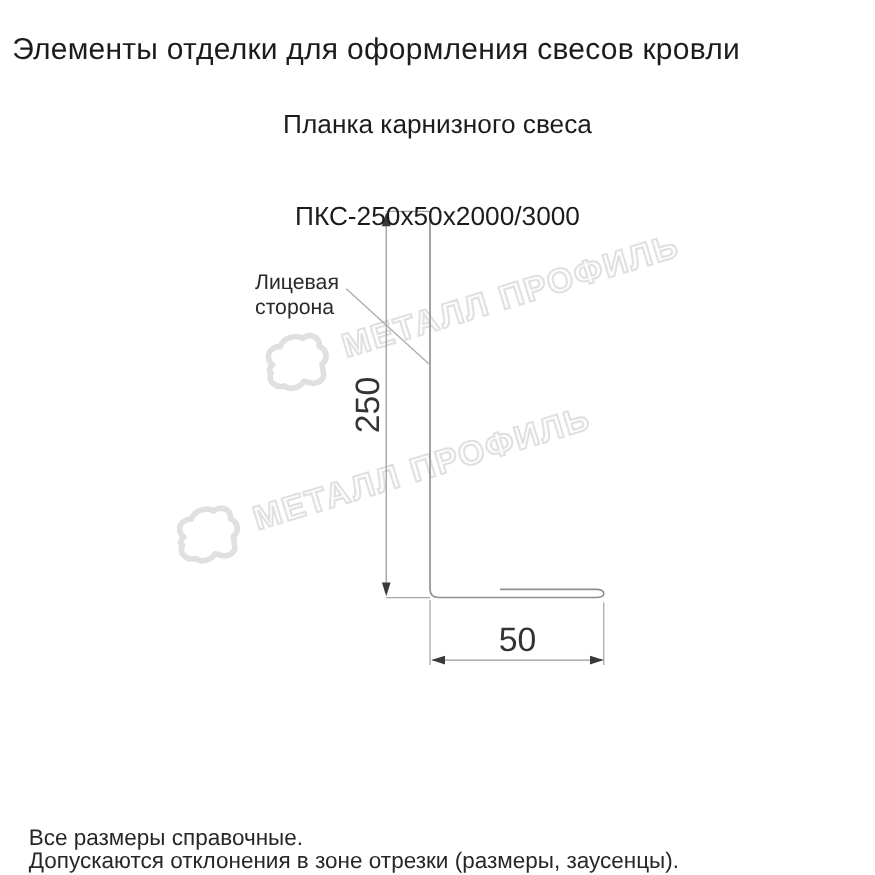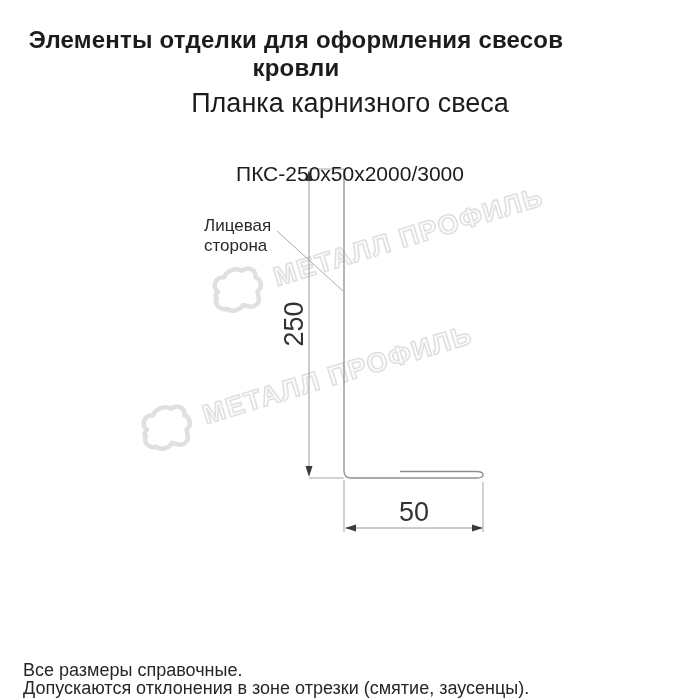--- a/index.html
+++ b/index.html
@@ -1,26 +1,26 @@
 <!DOCTYPE html>
 <html><head>
 <meta charset="utf-8">
 <style>
   html,body{margin:0;padding:0;background:#ffffff;}
   .canvas{
     position:relative;width:700px;height:700px;background:#ffffff;overflow:hidden;
     font-family:"Liberation Sans",sans-serif;color:#1c1c1c;
   }
   .page-title{
-    position:absolute;top:26px;left:0;width:592px;text-align:center;
-    font-size:24px;font-weight:700;color:#1c1c1c;letter-spacing:0.2px;
+    position:absolute;top:26px;left:0;width:592px;text-align:right;
+    font-size:24px;font-weight:400;color:#1c1c1c;letter-spacing:0.2px;
   }
   .product-name{
     position:absolute;top:88px;left:0;width:700px;text-align:center;
-    font-size:27px;font-weight:400;color:#1c1c1c;
+    font-size:21px;font-weight:400;color:#1c1c1c;
   }
   .product-sku{
     position:absolute;top:118px;left:0;width:700px;text-align:center;
     font-size:21px;font-weight:400;color:#1c1c1c;margin-top:44px;
   }
   .watermark{position:absolute;overflow:visible;}
   .wm1{left:201px;top:186px;}
   .wm2{left:130px;top:324px;}
   .wm-text{
     font-family:"Liberation Sans",sans-serif;font-weight:bold;font-size:27px;
@@ -78,16 +78,16 @@
     <path d="M277,231 L343,291" fill="none" stroke="#ababab" stroke-width="1"></path>
   </svg>
 
   <div class="page-title">Элементы отделки для оформления свесов кровли</div>
   <div class="product-name">Планка карнизного свеса</div>
   <div class="product-sku">ПКС-250х50х2000/3000</div>
   <div class="face-label">Лицевая сторона</div>
 
   <div class="footer">
     <div>Все размеры справочные.</div>
-    <div>Допускаются отклонения в зоне отрезки (смятие, заусенцы).</div>
+    <div>Допускаются отклонения в зоне отрезки (размеры, заусенцы).</div>
   </div>
 
 </div>
 
 </body></html>

